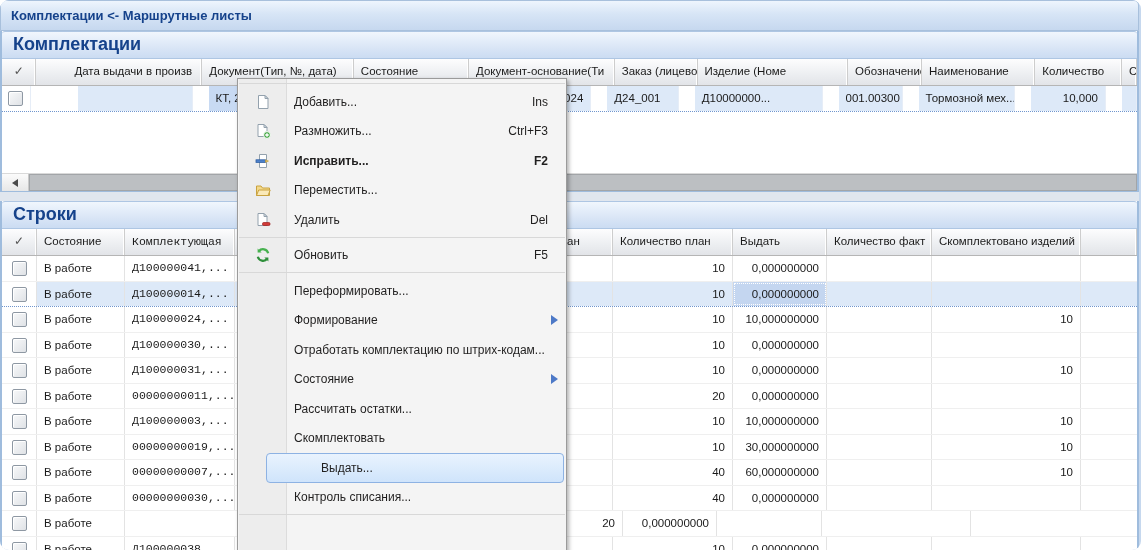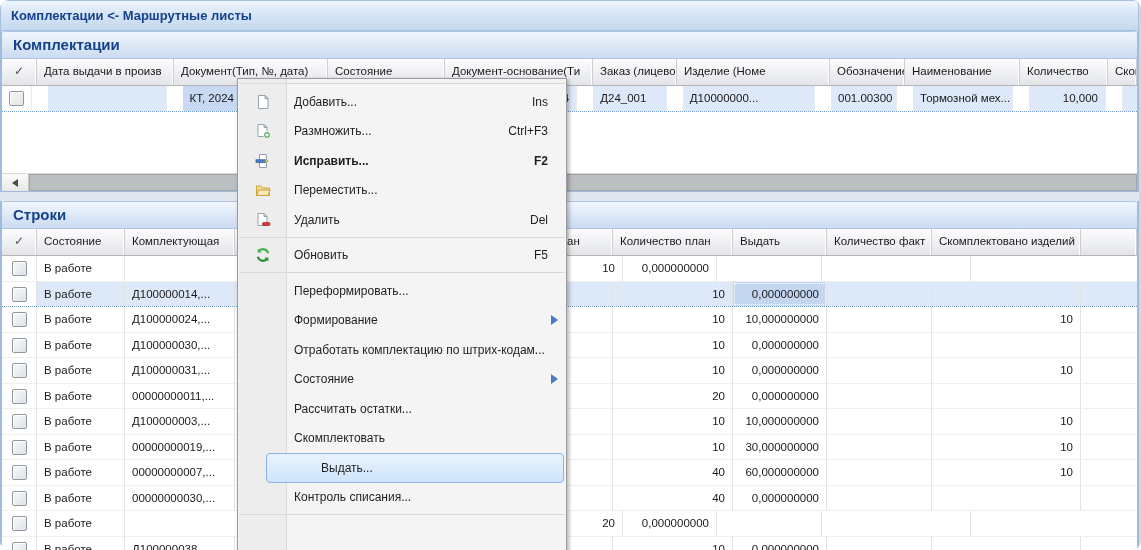--- a/index.html
+++ b/index.html
@@ -10,59 +10,59 @@
   .titlebar{position:absolute;left:0;top:0;width:1139px;height:31px;
     background:linear-gradient(#eef5fd,#d7e5f6 45%,#c6d8ef);
     border:1px solid #a8c0dc;border-radius:5px 5px 0 0;box-sizing:border-box;
     line-height:29px;padding-left:10px;font-weight:bold;font-size:13px;color:#15428b;}
 
   
   .panel{position:absolute;left:0;width:1139px;box-sizing:border-box;
     border-left:2px solid #9fbcdd;border-right:2px solid #9fbcdd;background:#fff;}
   .panel-header{height:26px;background:linear-gradient(#f0f6fd,#d6e3f5 70%,#cbdcf2);
     border-top:1px solid #aec6e3;border-bottom:1px solid #aec6e3;border-radius:3px 3px 0 0;
-    line-height:25px;padding-left:11px;font-weight:bold;font-size:15px;color:#15428b;}
+    line-height:25px;padding-left:11px;font-weight:bold;font-size:18px;color:#15428b;}
 
   .top-panel{top:31px;height:160px;}
   .bottom-panel{top:201px;height:349px;}
 
   
   .grow{display:flex;align-items:stretch;}
   .cell{box-sizing:border-box;padding:0 7px;white-space:nowrap;overflow:hidden;border-right:1px solid #e3e3e3;}
   .num{text-align:right;}
   .ghead{height:26px;background:linear-gradient(#fdfdfe,#eceef1 60%,#e2e4e8);border-bottom:1px solid #b5b5b5;}
   .ghead .cell{line-height:25px;border-right:1px solid #cdcdcd;box-shadow:inset -1px 0 0 #fff;}
   .checkglyph{color:#555;font-size:12px;}
   .ccenter{text-align:center;padding:0;}
   .cb{display:inline-block;width:13px;height:13px;margin-top:5px;border:1px solid #8e98a3;border-radius:2px;
     background:linear-gradient(135deg,#f8f9fa,#dfe2e6);box-shadow:inset 1px 1px 0 #fff;}
 
   
-  .tc0{width:35px;} .tc1{width:137px;} .tc2{width:154px;} .tc3{width:117px;} .tc4{width:148px;}
+  .tc0{width:35px;} .tc1{width:137px;margin-left:31px;} .tc2{width:154px;} .tc3{width:117px;} .tc4{width:148px;}
   .tc5{width:84px;} .tc6{width:153px;} .tc7{width:75px;} .tc8{width:115px;} .tc9{width:88px;} .tc10{flex:1;border-right:none;}
   .trow-data{height:25px;gap:16px;}
   .trow-data .cell{line-height:24px;border-right:1px solid #e6edf7;}
   .trow-data.selected{border-bottom:1px dotted #7096ce;}
   .trow-data.selected .cell{background:#dde9f8;}
   .trow-data.selected .tc0{background:#fff;}
   .trow-data.selected .foc{background:#c8daf3;}
   .top-empty{height:61px;background:#fff;}
 
   
   .hscroll{height:18px;background:#f0f0f0;border-top:1px solid #d9d9d9;position:relative;}
   .hs-btn{position:absolute;left:0;top:0;width:26px;height:17px;background:linear-gradient(#fbfbfb,#e7e7e7);
     border-right:1px solid #c9c9c9;display:flex;align-items:center;justify-content:center;}
   .hs-left-glyph{width:0;height:0;border-top:4px solid transparent;border-bottom:4px solid transparent;border-right:6px solid #4a4a4a;}
   .hs-thumb{position:absolute;left:27px;top:0;right:0;height:17px;background:#bcbfc2;border:1px solid #a2a5a8;box-sizing:border-box;}
 
   
   .splitter{position:absolute;left:0;top:191px;width:1139px;height:10px;background:#e0e6ee;border-top:1px solid #9fbcdd;box-sizing:border-box;}
 
   
-  .bc0{width:35px;} .bc1{width:88px;} .bc2{width:110px;} .bc3{width:378px;padding-left:332px;}
+  .bc0{width:35px;} .bc1{width:88px;} .bc2{width:110px;font-family:Liberation Mono, monospace;} .bc3{width:378px;padding-left:332px;}
   .bc4{width:120px;} .bc5{width:94px;} .bc6{width:105px;} .bc7{width:149px;} .bc8{flex:1;border-right:none;}
   .brow{height:24.5px;border-bottom:1px solid #efefef;}
   .brow .cell{line-height:24px;}
   .brow.selected{border-bottom:1px dotted #7096ce;}
   .brow.selected .cell{background:#dde9f8;}
   .brow.selected .bc0{background:#fff;}
   .brow.selected .foc{background:#c4d6f0;outline:1px dotted #fff;outline-offset:-2px;}
   .brows{overflow:hidden;}
 
   
@@ -149,20 +149,21 @@
       <div class="cell bc6">Количество факт</div>
       <div class="cell bc7">Скомплектовано изделий</div>
       <div class="cell bc8"></div>
     </div>
 
     <div class="brows">
 
       <div class="grow brow">
         <div class="cell bc0 ccenter"><span class="cb"></span></div>
         <div class="cell bc1">В работе</div>
+        <div class="cell bc2">Д100000041,...</div>
         <div class="cell bc3"></div>
         <div class="cell bc4 num">10</div>
         <div class="cell bc5 num">0,000000000</div>
         <div class="cell bc6 num"></div>
         <div class="cell bc7 num"></div>
         <div class="cell bc8"></div>
       </div>
 
       <div class="grow brow selected">
         <div class="cell bc0 ccenter"><span class="cb"></span></div>

